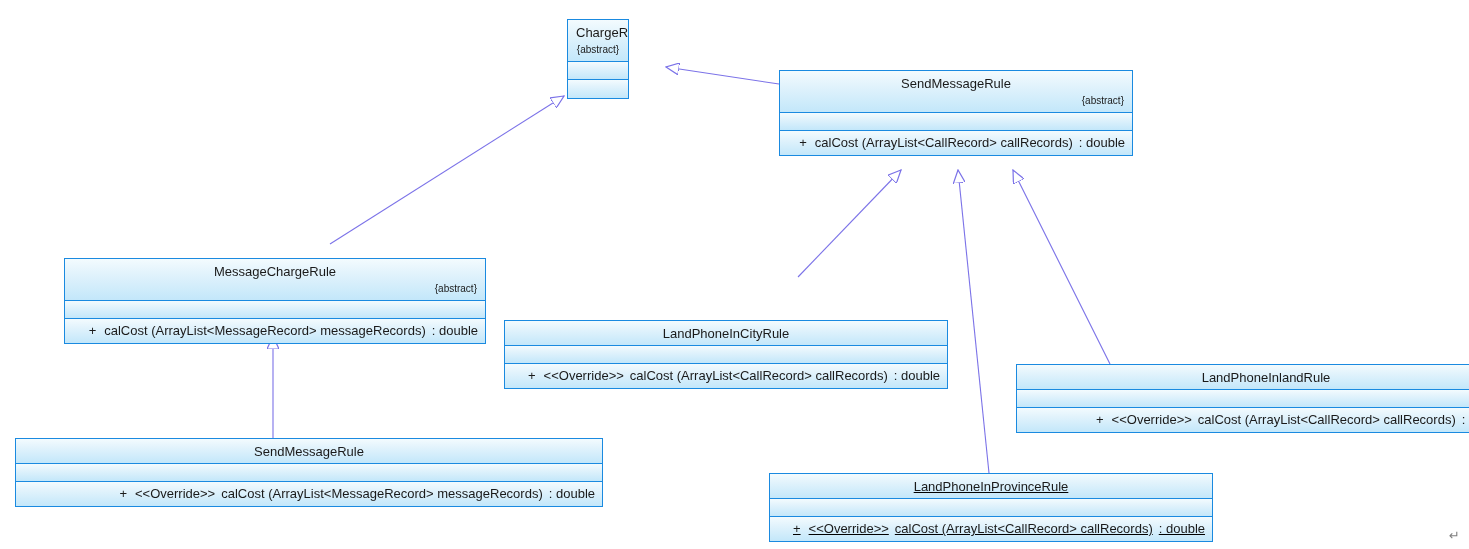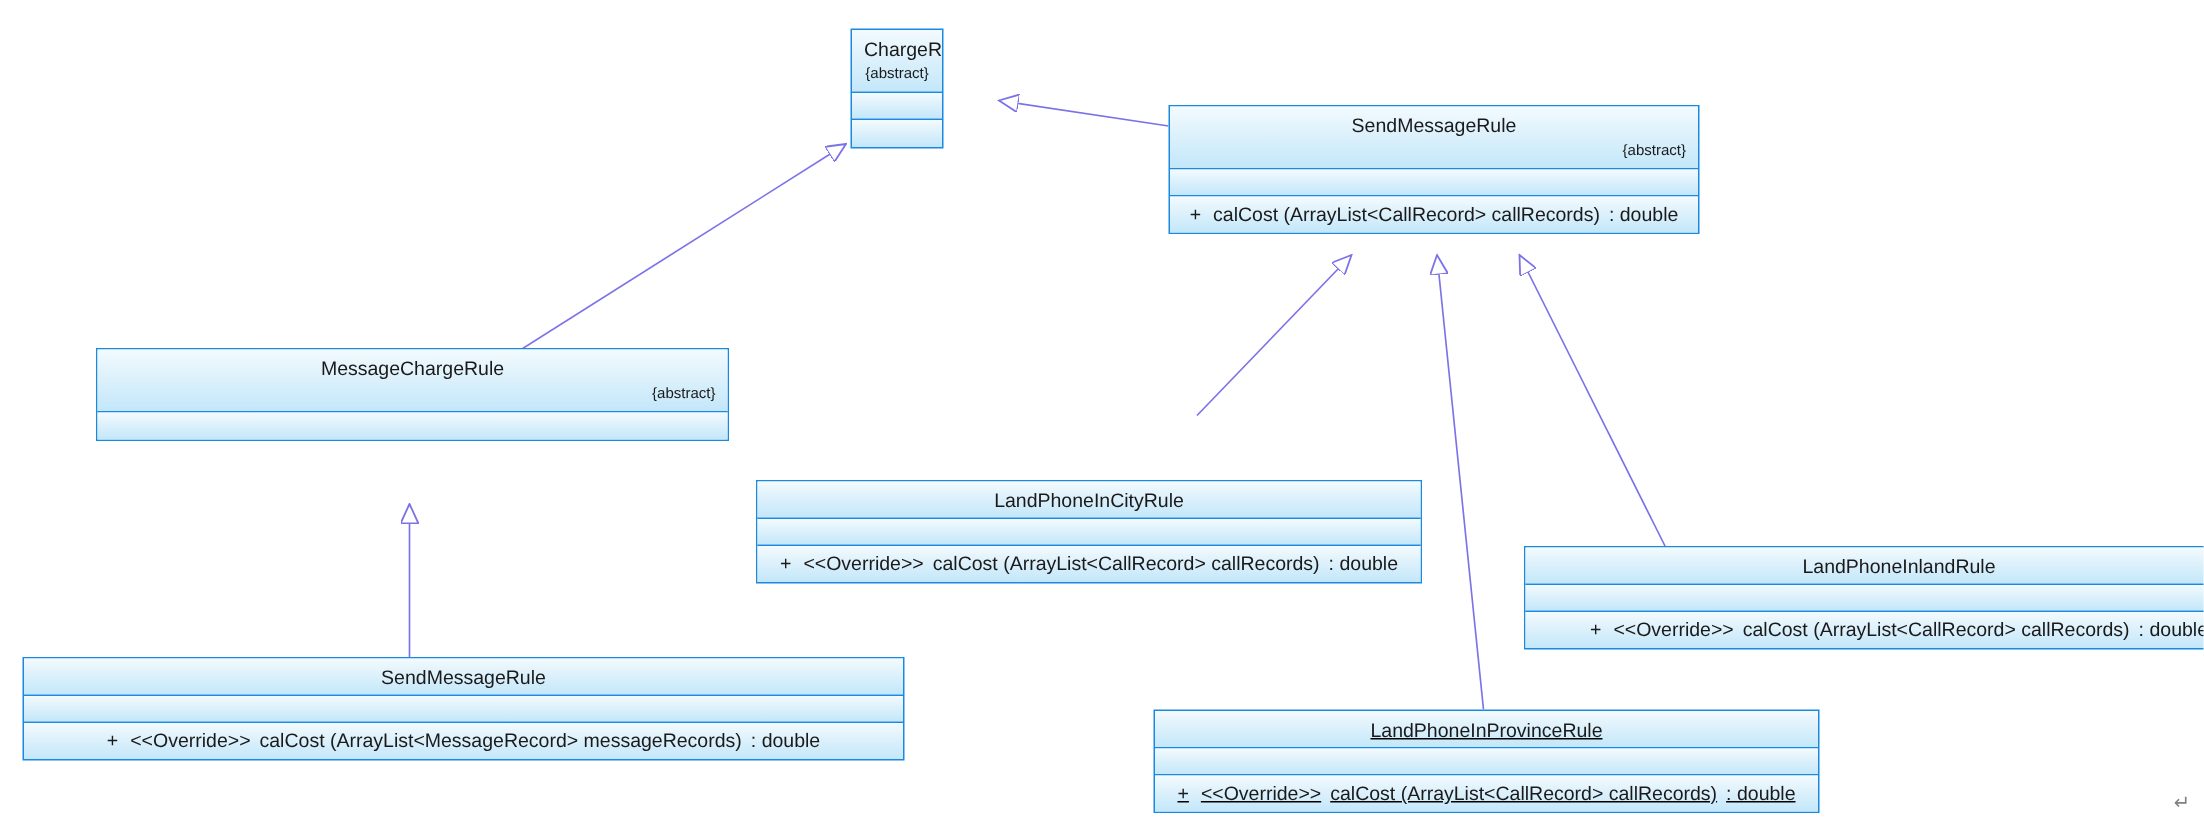--- a/index.html
+++ b/index.html
@@ -72,21 +72,21 @@
   }
   .cmp-empty {
     height: 18px;
   }
   .cmp-ops {
     padding: 3px 7px 4px 7px;
     font-size: 13px;
     color: #1a1a1a;
     line-height: 17px;
     white-space: nowrap;
-    text-align: center;
+    text-align: right;
   }
   .op-vis { margin-right: 8px; }
   .op-stereo { margin-right: 6px; }
   .op-ret { margin-left: 6px; }
   .cr-mark {
     position: absolute;
     right: 9px;
     bottom: 7px;
     font-size: 13px;
     color: #808080;
@@ -144,26 +144,29 @@
     <div class="compartment cmp-name two-line">
       <span class="cls-name">SendMessageRule</span>
       <span class="abstract-tag">{abstract}</span>
     </div>
     <div class="compartment cmp-empty"></div>
     <div class="compartment cmp-ops">
       <span class="op-vis">+</span><span class="op-sig">calCost (ArrayList&lt;CallRecord&gt; callRecords)</span><span class="op-ret">: double</span>
     </div>
   </div>
 
-  <div class="uml-class" style="left:64px; top:232px; width:422px;">
+  <div class="uml-class" style="left:64px; top:258px; width:422px;">
     <div class="compartment cmp-name two-line">
       <span class="cls-name">MessageChargeRule</span>
       <span class="abstract-tag">{abstract}</span>
     </div>
     <div class="compartment cmp-empty"></div>
+    <div class="compartment cmp-ops">
+      <span class="op-vis">+</span><span class="op-sig">calCost (ArrayList&lt;MessageRecord&gt; messageRecords)</span><span class="op-ret">: double</span>
+    </div>
   </div>
 
   <div class="uml-class" style="left:504px; top:277px; width:444px;margin-top:43px;">
     <div class="compartment cmp-name">
       <span class="cls-name">LandPhoneInCityRule</span>
     </div>
     <div class="compartment cmp-empty"></div>
     <div class="compartment cmp-ops">
       <span class="op-vis">+</span><span class="op-stereo">&lt;&lt;Override&gt;&gt;</span><span class="op-sig">calCost (ArrayList&lt;CallRecord&gt; callRecords)</span><span class="op-ret">: double</span>
     </div>

